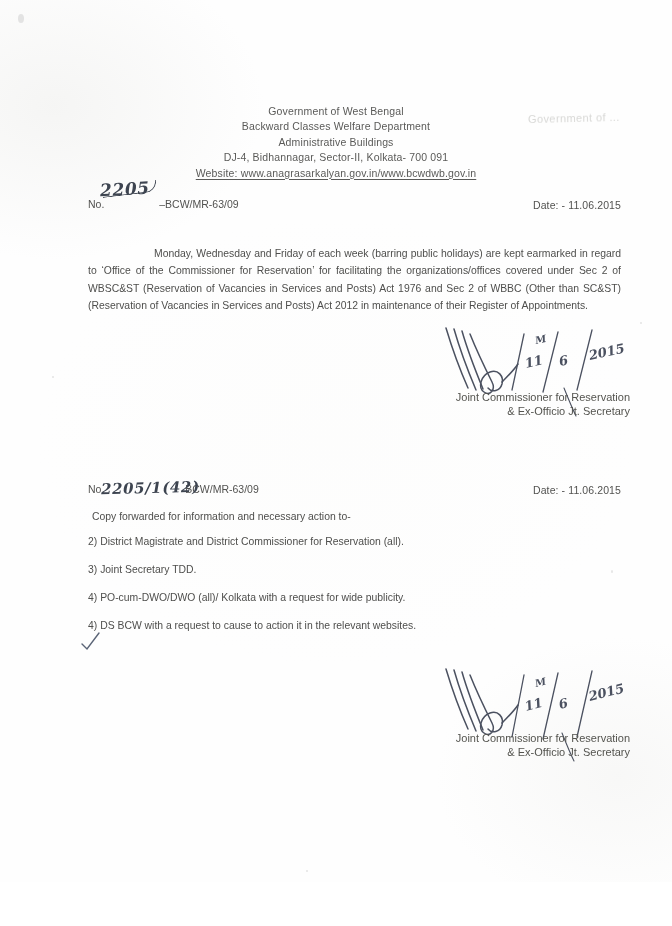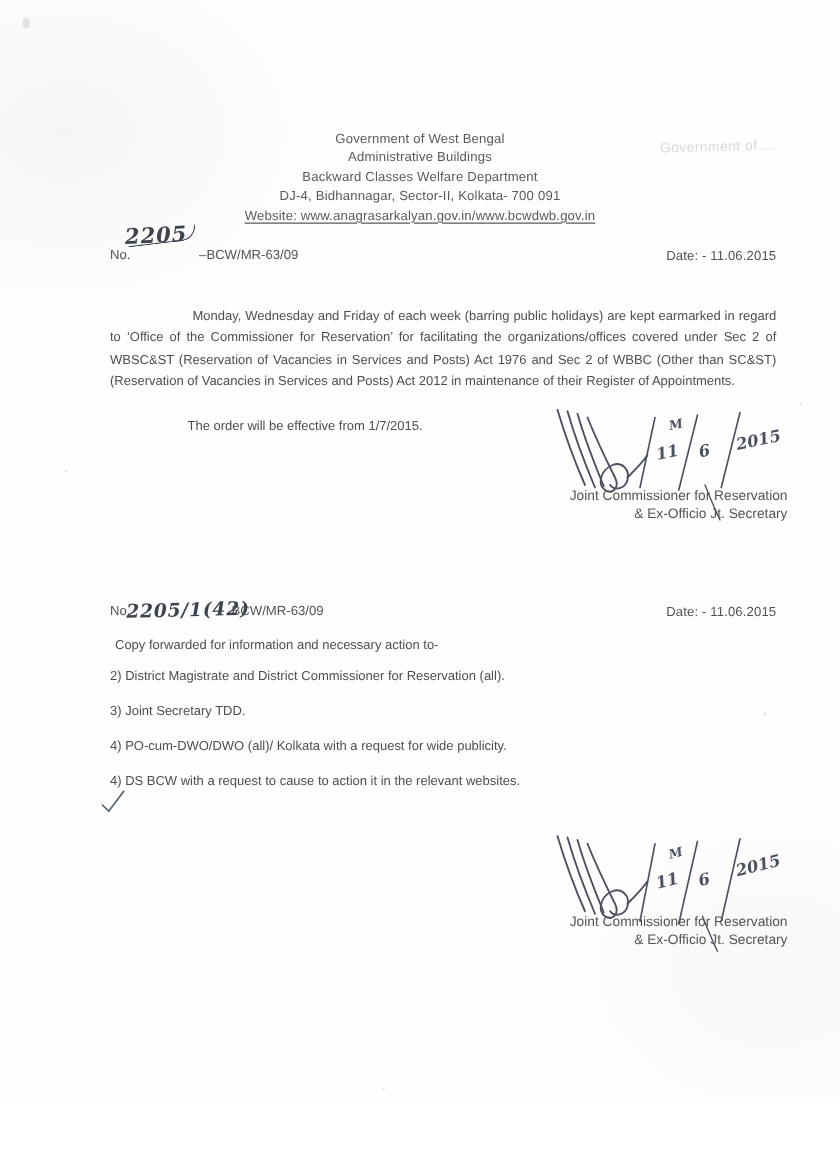--- a/index.html
+++ b/index.html
@@ -218,39 +218,38 @@
 
   <div class="speck" style="left:52px;  top:376px; width:2px; height:2px;"></div>
   <div class="speck" style="left:640px; top:322px; width:2px; height:2px;"></div>
   <div class="speck" style="left:611px; top:570px; width:2px; height:3px;"></div>
   <div class="speck" style="left:336px; top:906px; width:2px; height:5px;"></div>
   <div class="speck" style="left:306px; top:870px; width:2px; height:2px;"></div>
   <div class="speck" style="left:18px;  top:14px;  width:6px; height:9px;"></div>
 
   <div class="letterhead">
     <span class="lh-line">Government of West Bengal</span>
+    <span class="lh-line">Backward Classes Welfare Department</span>
     <span class="lh-line">Administrative Buildings</span>
-    <span class="lh-line">Backward Classes Welfare Department</span>
     <span class="lh-line">DJ-4, Bidhannagar, Sector-II, Kolkata- 700 091</span>
     <span class="lh-line lh-website">Website: www.anagrasarkalyan.gov.in/www.bcwdwb.gov.in</span>
   </div>
 
   <div class="ghost-text">Government of ...</div>
 
   <div class="row-no" id="no-line-1">
     <span>No.</span>
     <span style="display:inline-block;width:52px;"></span><span>–BCW/MR-63/09</span>
   </div>
   <div class="hand" id="hw-memo-1">2205</div>
   <div class="date-line" id="date-1">Date: - 11.06.2015</div>
 
 
   <div class="body-para"><span class="indent"></span><span>Monday, Wednesday and Friday of each week (barring public holidays) are kept earmarked in regard to ‘Office of the Commissioner for Reservation’ for facilitating the organizations/offices covered under Sec 2 of WBSC&amp;ST (Reservation of Vacancies in Services and Posts) Act 1976 and Sec 2 of WBBC (Other than SC&amp;ST) (Reservation of Vacancies in Services and Posts) Act 2012 in maintenance of their Register of Appointments.</span></div>
 
-  <div class="effective-line"><span class="indent"></span><span>The order will be effective from 1/7/2015.</span></div>
 
   <svg class="signature-svg" id="signature-1" width="185" height="92" viewBox="0 0 185 92">
     <g fill="none" stroke="#4b5160" stroke-width="1.5" stroke-linecap="round">
       <path d="M6 2 C12 22, 20 44, 28 62"></path>
       <path d="M14 3 C20 24, 28 45, 36 64"></path>
       <path d="M22 5 C28 26, 36 46, 43 63"></path>
       <path d="M30 8 C38 28, 46 44, 52 56 C56 64, 50 70, 44 66 C38 62, 40 50, 50 46 C58 43, 64 50, 62 58 C60 65, 52 67, 48 62"></path>
       <path d="M62 56 C68 50, 74 44, 78 38"></path>
     </g>
     <g fill="none" stroke="#4b5160" stroke-width="1.3" stroke-linecap="round">

